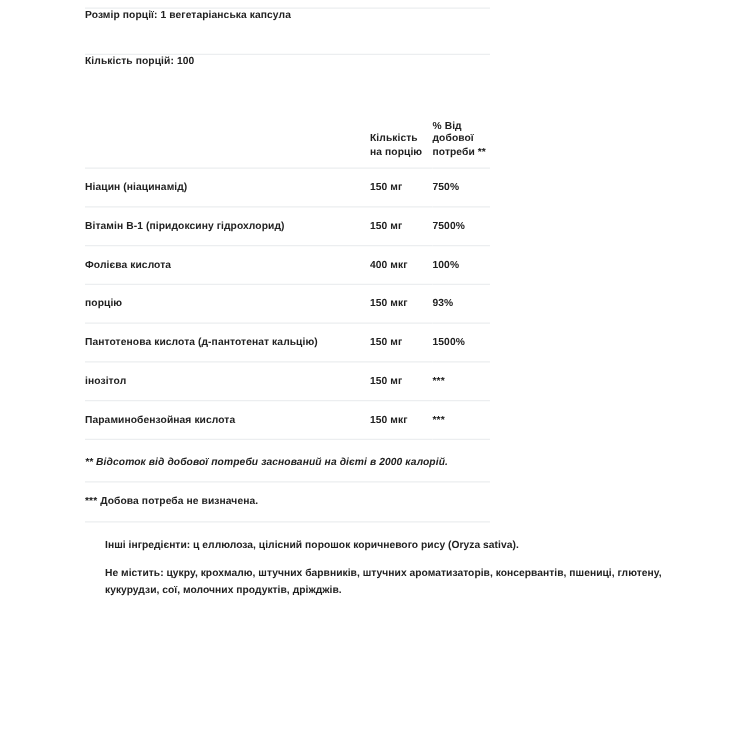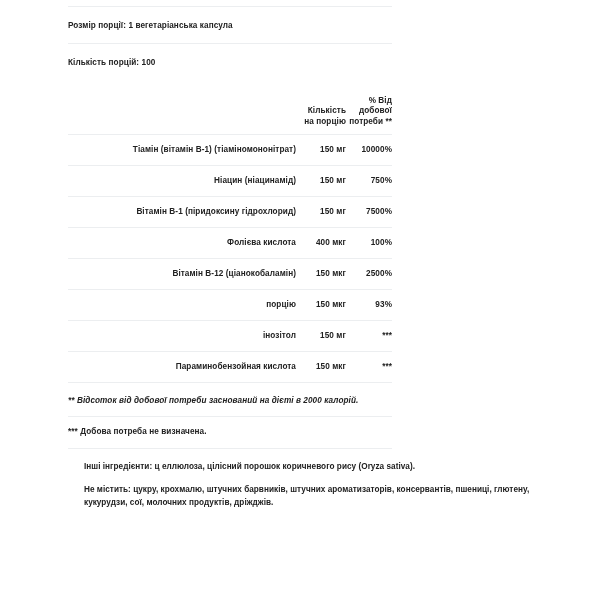--- a/index.html
+++ b/index.html
@@ -33,42 +33,42 @@
     margin-left: 68px;
   }
 
   
   .serving-row {
     margin-left: 68px;
     width: 324px;
     box-sizing: border-box;
     height: 36px;
     display: flex;
-    align-items: center;
+    align-items: flex-start;
     font-size: 8.2px;
     font-weight: 700;
     letter-spacing: 0.01em;
     color: #212121;
   }
 
   
   .tbl {
     margin-left: 68px;
     width: 324px;
     border-collapse: collapse;
     table-layout: fixed;
   }
   .tbl col.c-name   { width: 228px; }
   .tbl col.c-amount { width: 50px; }
   .tbl col.c-dv     { width: 46px; }
 
   .tbl th, .tbl td {
     padding: 0;
     margin: 0;
-    text-align: right;
+    text-align: left;
     vertical-align: middle;
     font-size: 8.2px;
     font-weight: 700;
     color: #212121;
     letter-spacing: 0.01em;
   }
   .tbl thead th {
     height: 48px;
     vertical-align: bottom;
     padding-bottom: 6px;
@@ -150,50 +150,45 @@
         </th>
         <th>
           <span>% Від</span><br>
           <span>добової</span><br>
           <span>потреби **</span>
         </th>
       </tr>
     </thead>
     <tbody id="tbl-body">
         <tr>
-          <td>Тіамін (вітамін B-1) (тіаміномононітрат)</td>
-          <td>150 мг</td>
-          <td>10000%</td>
-        </tr>
-        <tr>
           <td>Ніацин (ніацинамід)</td>
           <td>150 мг</td>
           <td>750%</td>
         </tr>
         <tr>
           <td>Вітамін B-1 (піридоксину гідрохлорид)</td>
           <td>150 мг</td>
           <td>7500%</td>
         </tr>
         <tr>
           <td>Фолієва кислота</td>
           <td>400 мкг</td>
           <td>100%</td>
         </tr>
         <tr>
-          <td>Вітамін B-12 (ціанокобаламін)</td>
-          <td>150 мкг</td>
-          <td>2500%</td>
-        </tr>
-        <tr>
           <td>порцію</td>
           <td>150 мкг</td>
           <td>93%</td>
         </tr>
         <tr>
+          <td>Пантотенова кислота (д-пантотенат кальцію)</td>
+          <td>150 мг</td>
+          <td>1500%</td>
+        </tr>
+        <tr>
           <td>інозітол</td>
           <td>150 мг</td>
           <td>***</td>
         </tr>
         <tr>
           <td>Параминобензойная кислота</td>
           <td>150 мкг</td>
           <td>***</td>
         </tr>
       </tbody>

